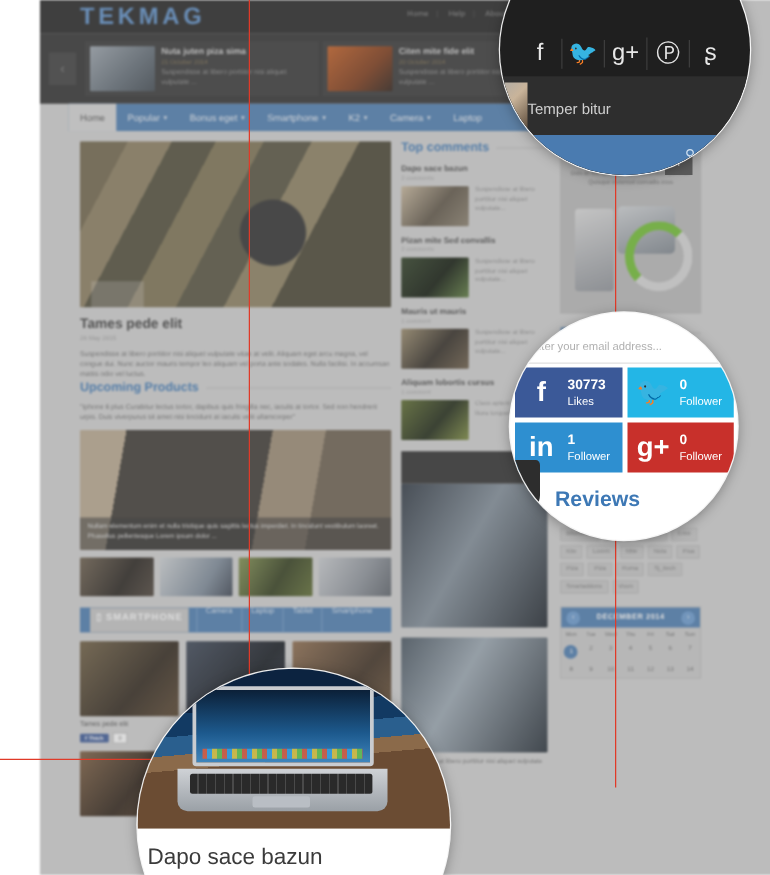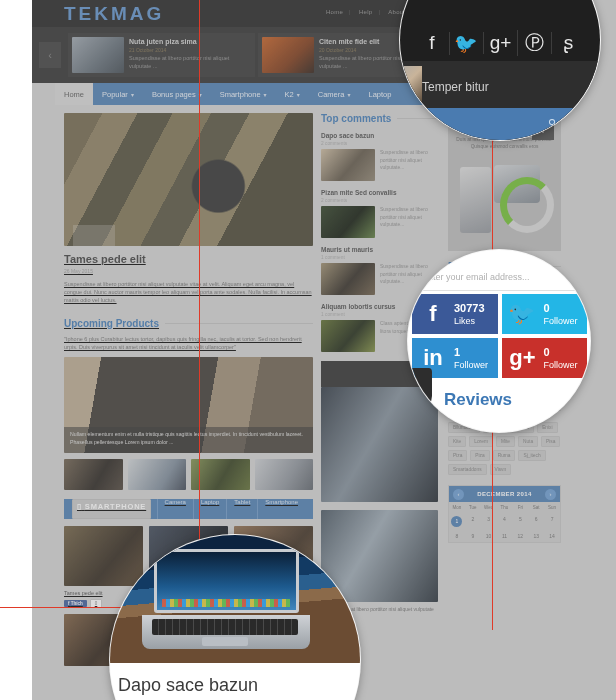--- a/index.html
+++ b/index.html
@@ -99,35 +99,35 @@
   .nav .caret { margin-left:3px; font-size:6px; opacity:.85; }
   .nav-right { margin-left:auto; display:flex; align-items:center; gap:8px; padding-right:9px; }
   .nav-right .ic { color:#cfe0f0; font-size:8px; }
   .nav-right .ic.red { color:#d94f4f; }
 
   
   .body {
     position:absolute; left:23px; top:105px; width:506px; height:595px;
     background:#d2d2d2;
   }
-  .colL { position:absolute; left:9px; top:8px; width:249px;text-decoration:underline; }
+  .colL { position:absolute; left:9px; top:8px; width:249px; }
   .colM { position:absolute; left:266px; top:8px; width:117px; }
   .colR { position:absolute; left:393px; top:0px; width:113px; }
 
   .hero-img { width:249px; height:133px; border-radius:1px;
     background:
       radial-gradient(circle at 62% 55%, #2b2b2b 0 15%, rgba(0,0,0,0) 16%),
       linear-gradient(118deg,#6f6348 0 12%, #8a7b5c 12% 23%, #4e4a36 23% 34%, #7c7050 34% 46%, #54503c 46% 58%, #8b7f5e 58% 70%, #45412f 70% 100%);
   }
   .hero-ribbon { position:absolute; left:9px; top:112px; width:42px; height:21px; background:rgba(255,255,255,.20); }
   .art-title { margin-top:7px; color:#3b3b3b; font-size:11px; font-weight:bold; }
   .art-date { color:#9a9a9a; font-size:5px; margin-top:3px; }
   .art-body { color:#6d6d6d; font-size:5.5px; line-height:8px; margin-top:6px; }
 
-  .sec-head { margin-top:14px; display:flex; align-items:center; gap:6px; }
+  .sec-head { margin-top:1px; display:flex; align-items:center; gap:6px; }
   .sec-head h3 { color:#3d78b5; font-size:10px; font-weight:bold; white-space:nowrap; }
   .sec-head .rule { flex:1; height:1px; background:#bdbdbd; }
 
   .up-quote { color:#6d6d6d; font-size:5.5px; line-height:8px; margin-top:6px; }
   .up-img { margin-top:6px; width:249px; height:96px; border-radius:1px; position:relative; overflow:hidden;
     background:linear-gradient(100deg,#b9a88f 0 14%, #3a3530 14% 58%, #9b8a72 58% 74%, #6b5e4c 74% 100%); }
   .up-cap { position:absolute; left:0; right:0; bottom:0; height:26px;
     background:rgba(40,40,40,.55); color:#dcdcdc; font-size:5.2px; line-height:7.5px; padding:4px 6px; }
   .thumb-row { margin-top:6px; display:flex; gap:5px; }
   .thumb-row div { width:59px; height:31px; border-radius:1px; }
@@ -359,21 +359,21 @@
 
     <div class="nav">
       <a class="active">
           <span>Home</span>
         </a>
       <a>
           <span>Popular</span>
           <span class="caret">▾</span>
         </a>
       <a>
-          <span>Bonus pages</span>
+          <span>Bonus eget</span>
           <span class="caret">▾</span>
         </a>
       <a>
           <span>Smartphone</span>
           <span class="caret">▾</span>
         </a>
       <a>
           <span>K2</span>
           <span class="caret">▾</span>
         </a>

